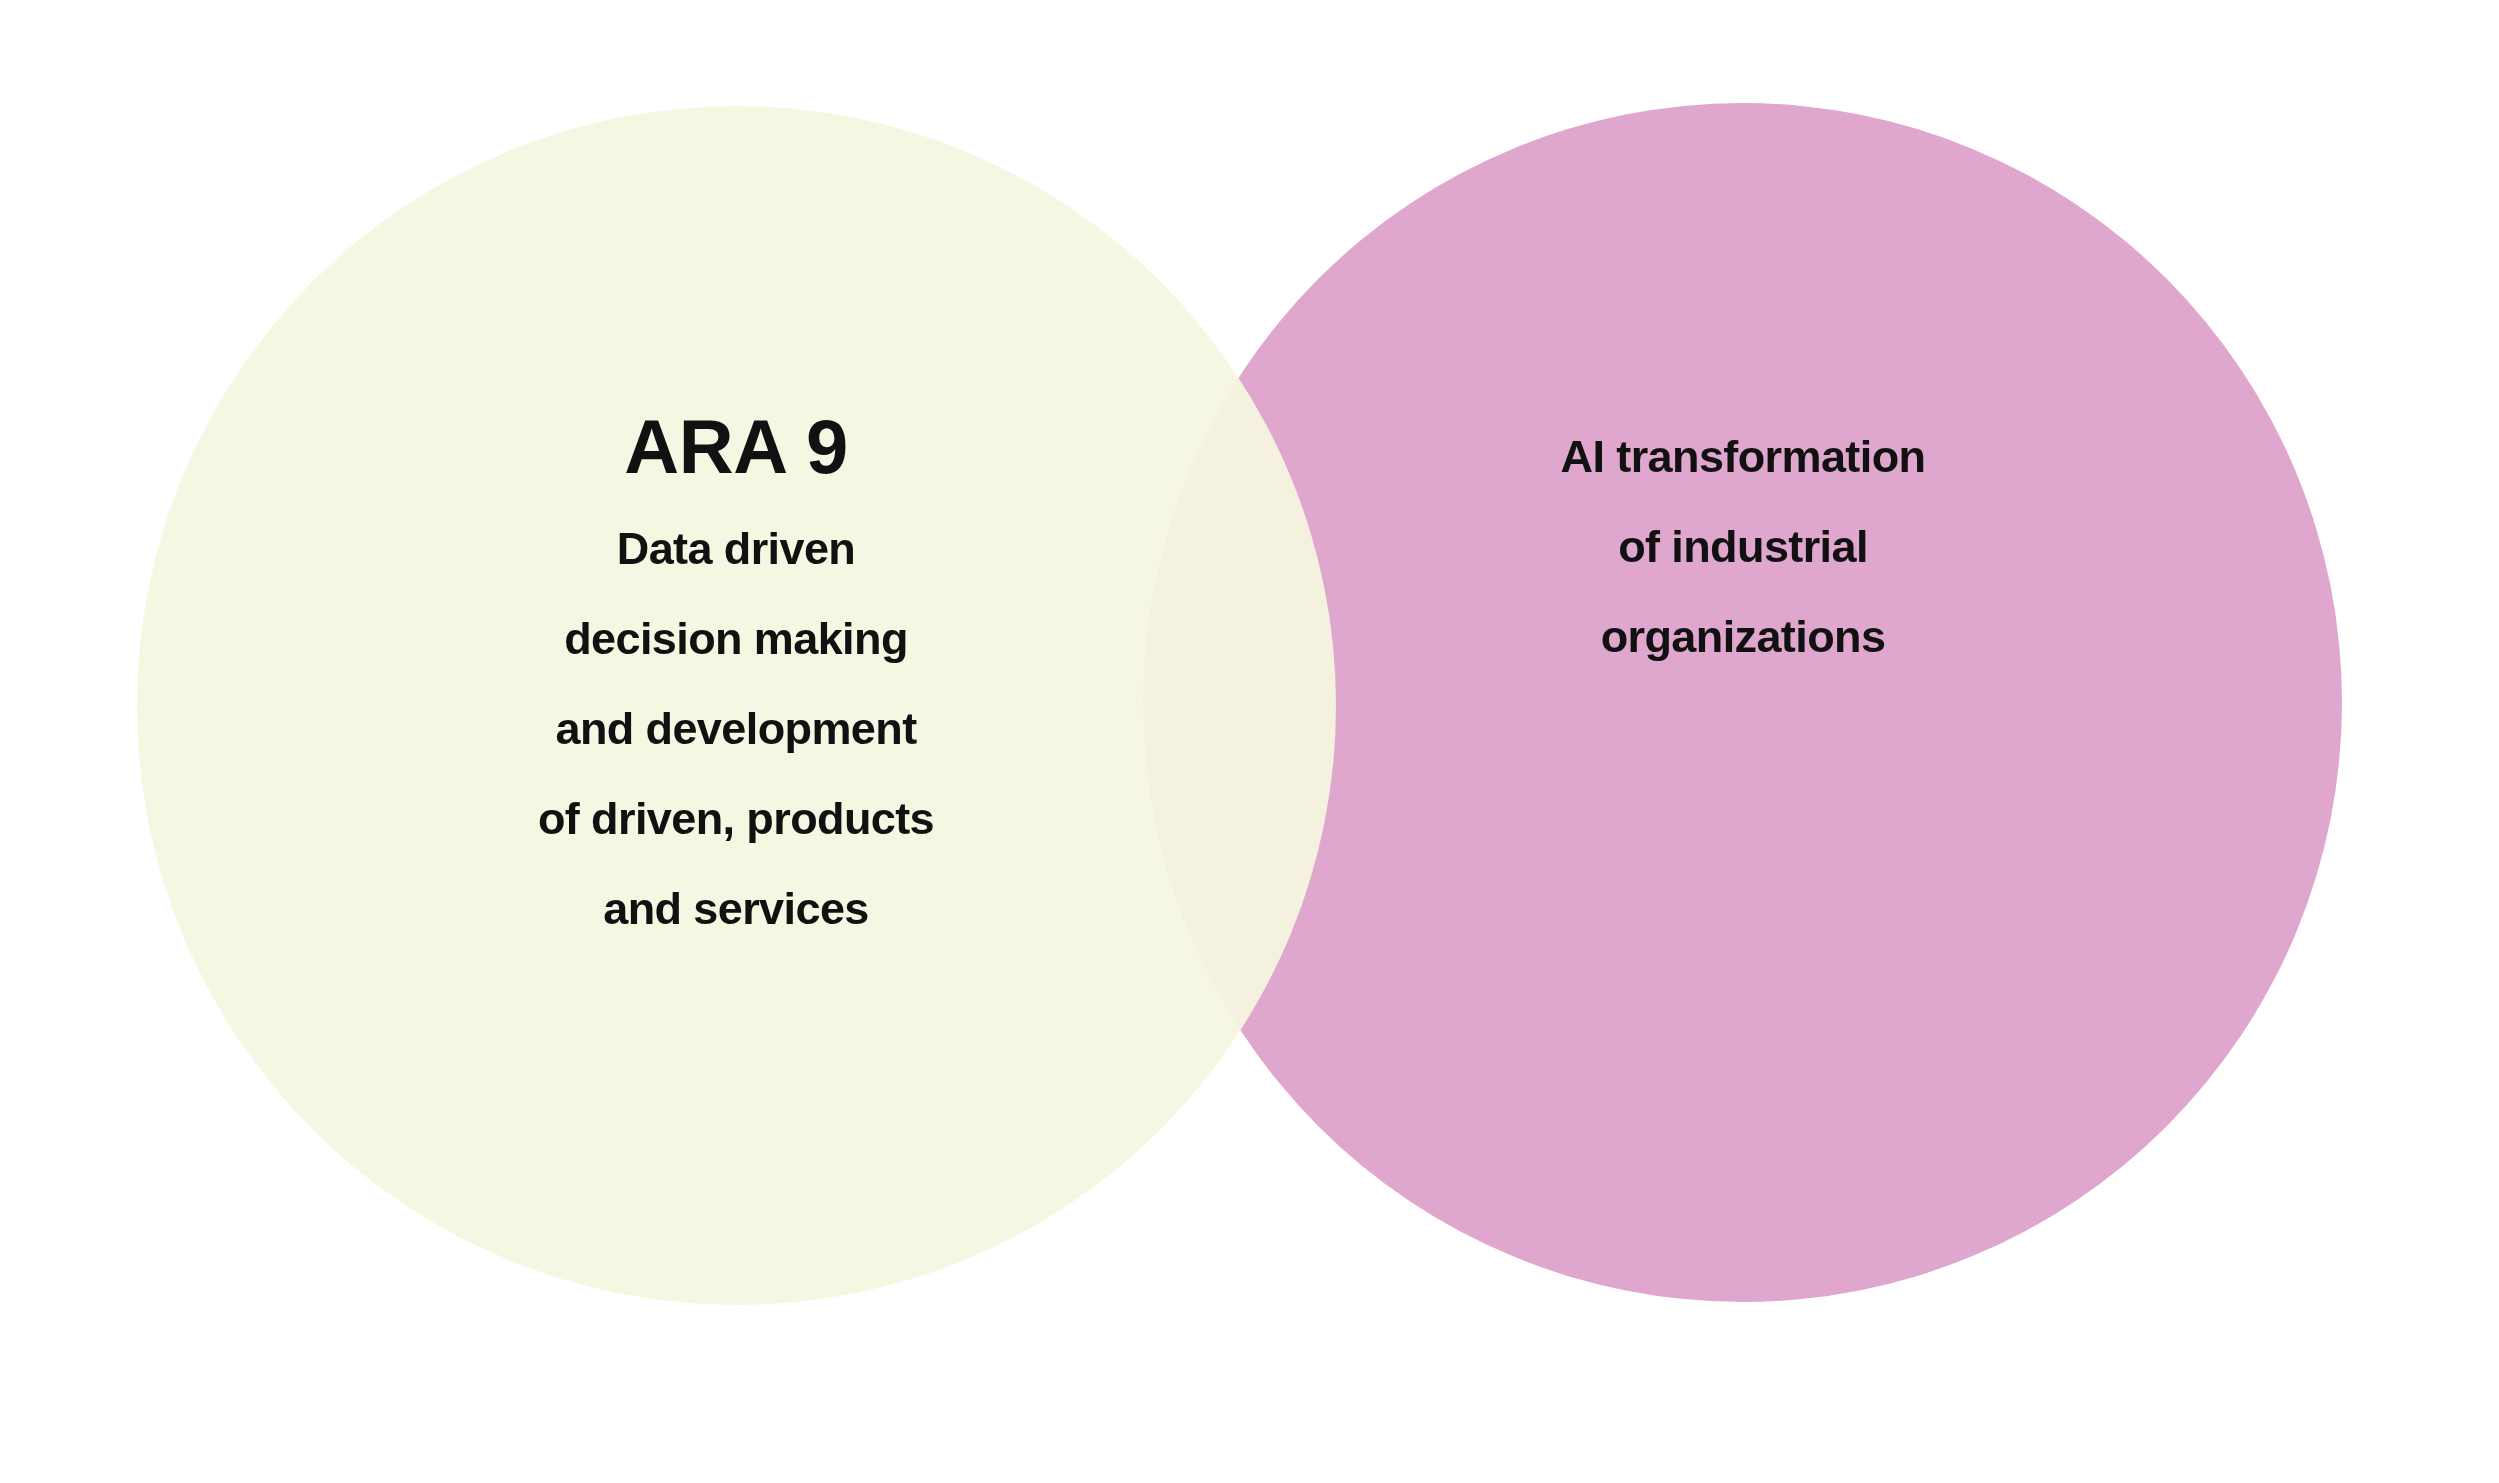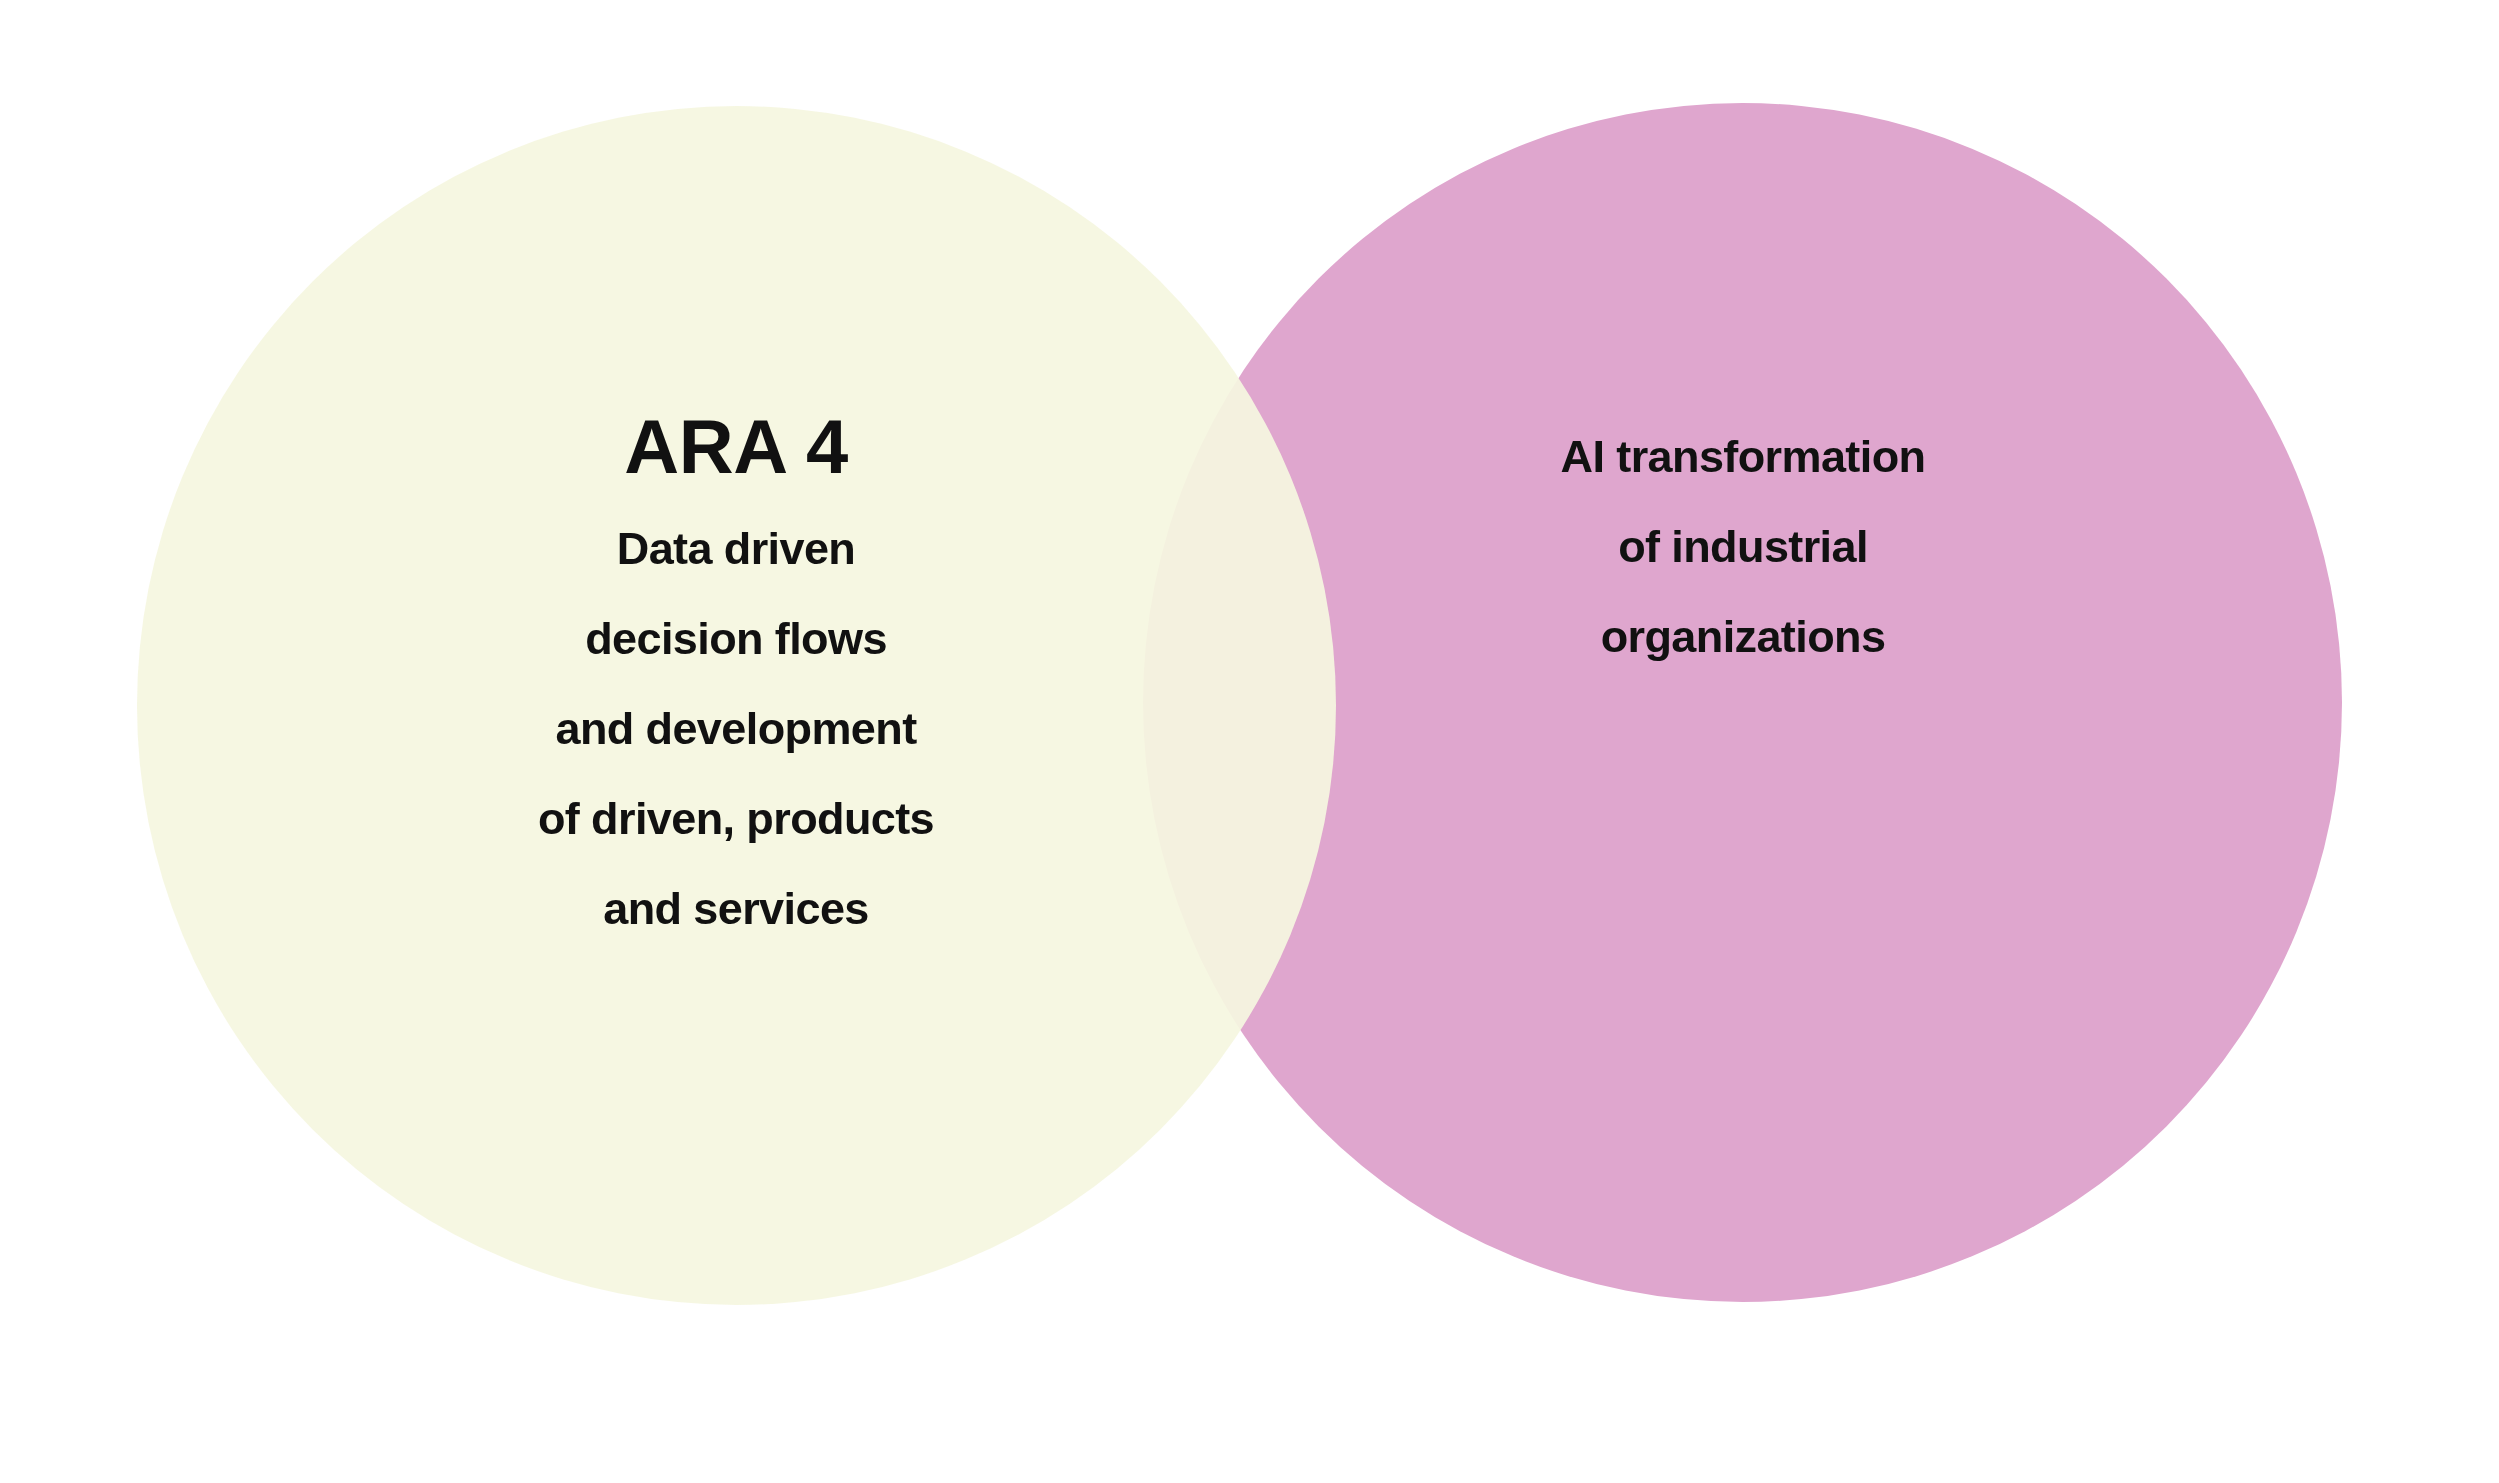--- a/index.html
+++ b/index.html
@@ -93,24 +93,24 @@
 </head>
 <body>
 
 <div id="venn-stage">
 
   <div class="circle" id="circle-right-shape"></div>
 
   <div class="circle" id="circle-left-shape"></div>
 
   <div class="label-block" id="label-left">
-    <div class="ara-title">ARA 4</div>
+    <div class="ara-title">ARA 9</div>
     <div class="ara-desc">
       <span class="line">Data driven</span>
-      <span class="line">decision flows</span>
+      <span class="line">decision making</span>
       <span class="line">and development</span>
       <span class="line">of driven, products</span>
       <span class="line">and services</span>
     </div>
   </div>
 
   <div class="label-block" id="label-right">
     <div class="ara-desc">
       <span class="line">AI transformation</span>
       <span class="line">of industrial</span>

